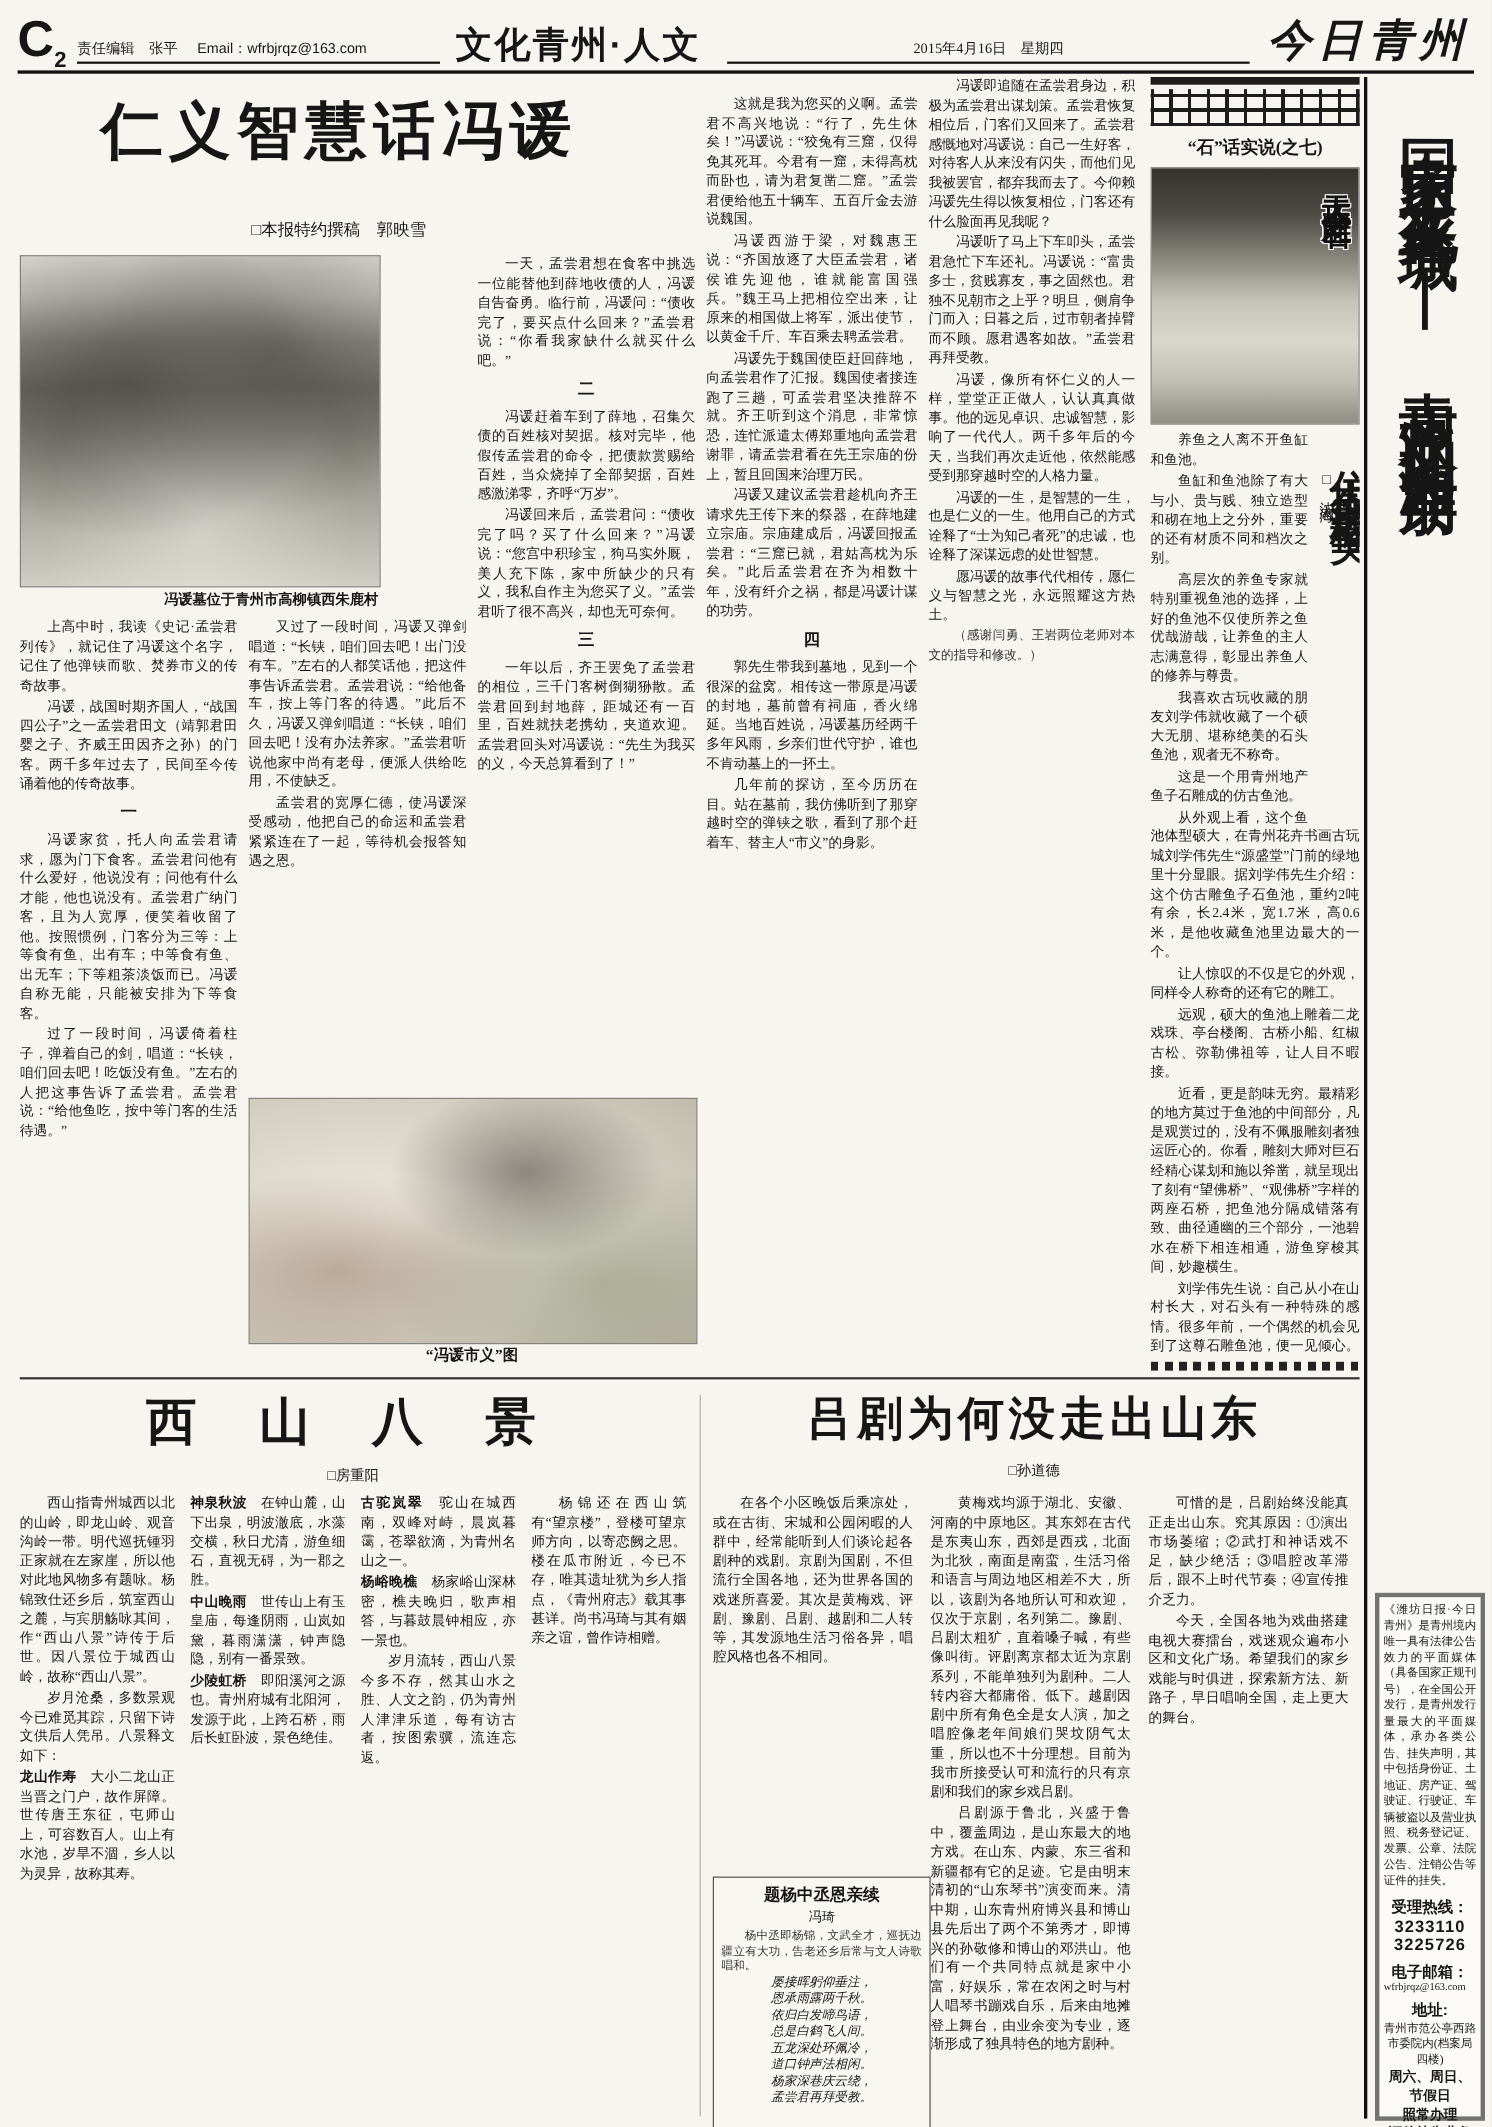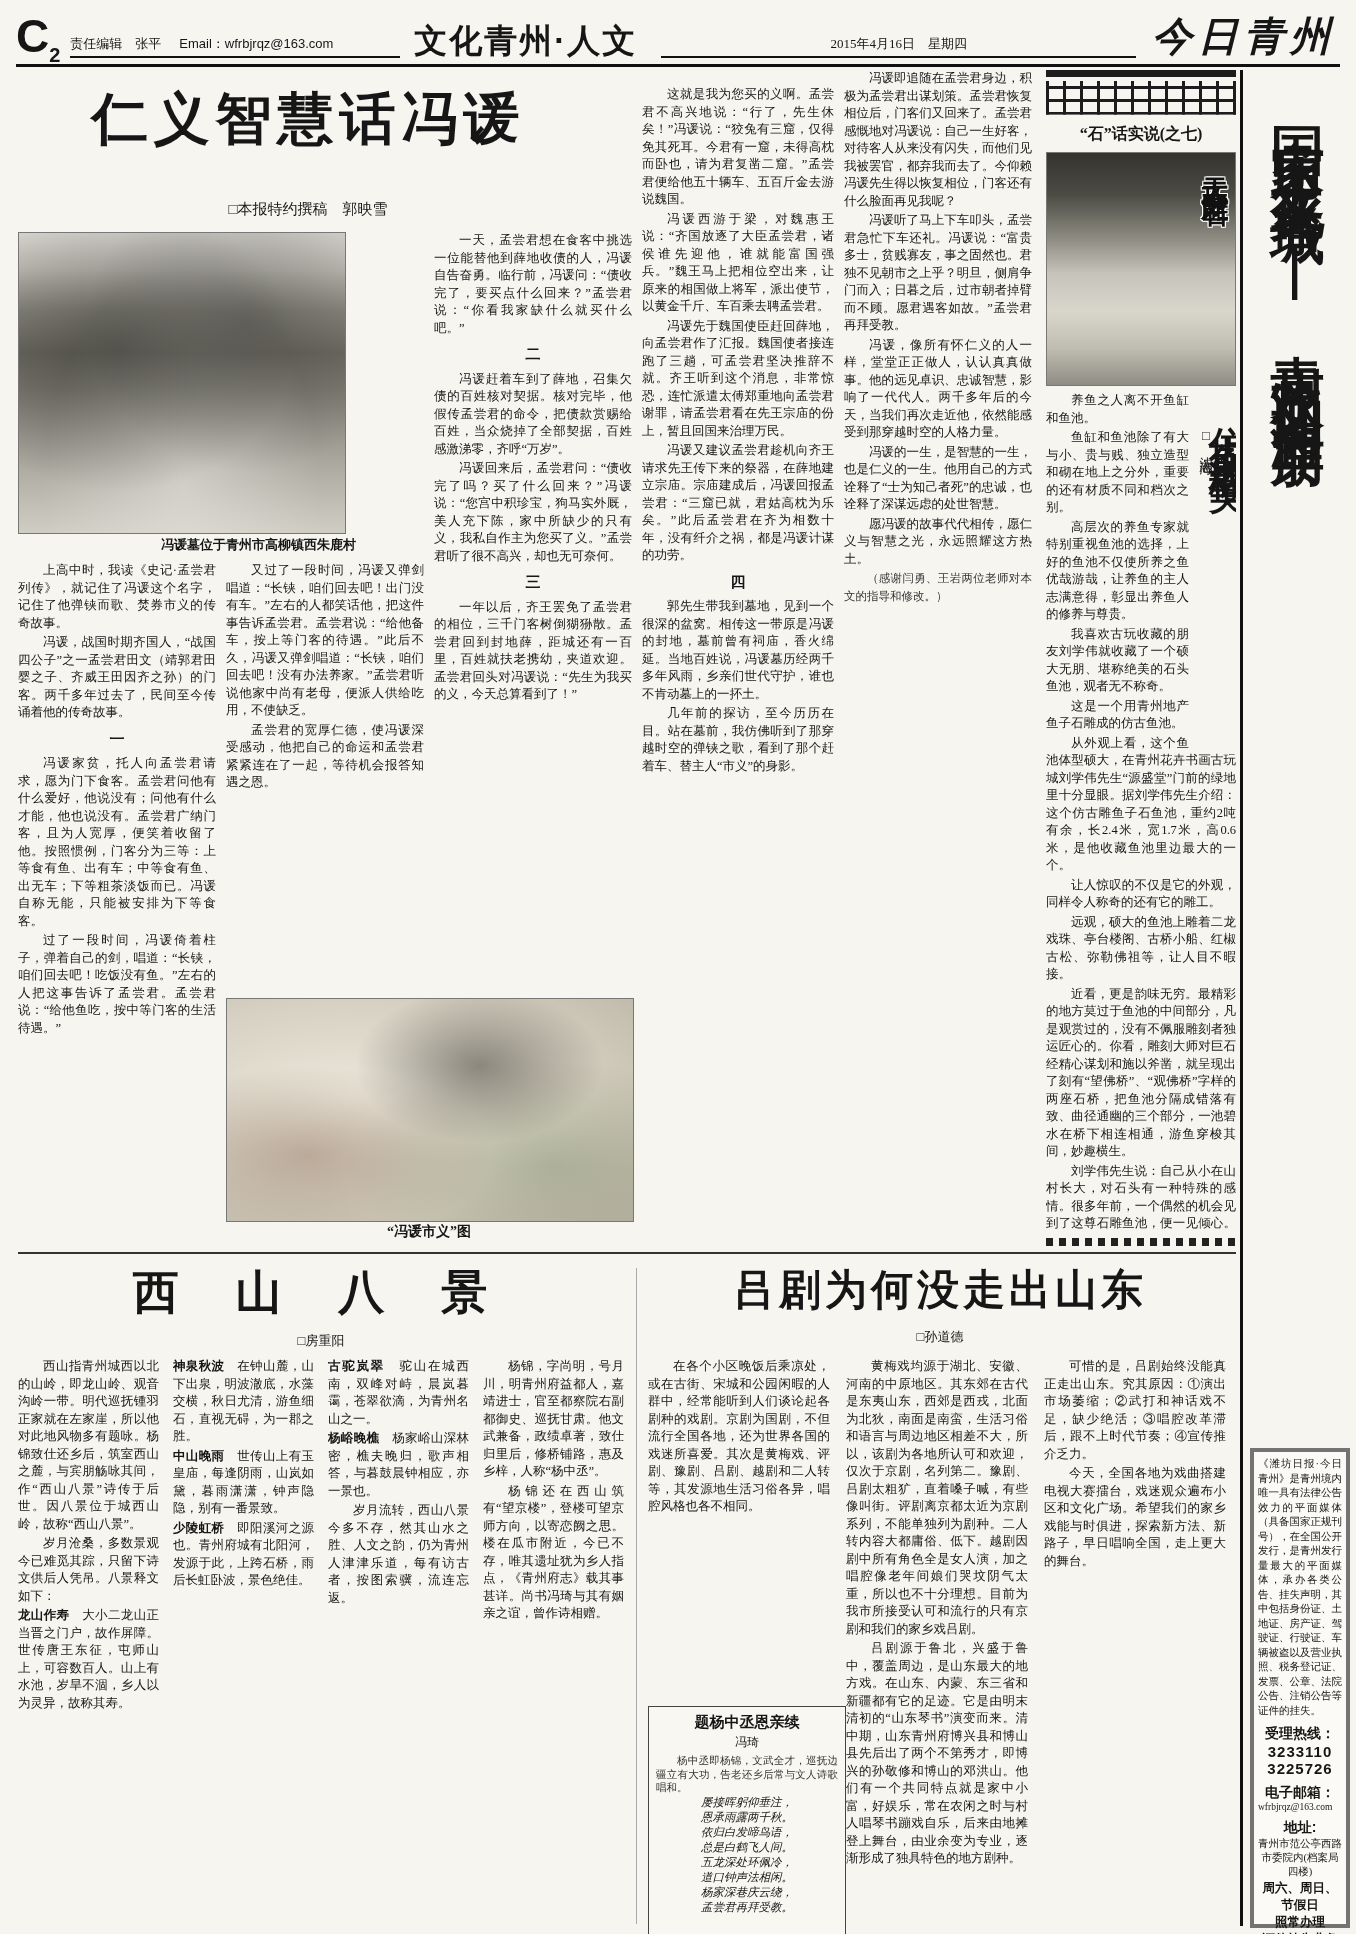--- a/index.html
+++ b/index.html
@@ -32,21 +32,21 @@
   .ma-title{position:absolute;left:38px;top:12px;width:505px;text-align:center;
             font-family:"Liberation Sans",sans-serif;font-weight:900;font-size:56px;letter-spacing:6px;}
   .ma-byline{position:absolute;left:140px;top:130px;width:300px;text-align:center;font-size:15px;}
   .photo{position:absolute;border:1px solid #777;}
   .tomb{left:0;top:162px;width:326px;height:300px;
         background:linear-gradient(180deg,#d8d6cf 0%,#c2c0b8 12%,#8d8b82 26%,#6e6c63 40%,#7d7b72 52%,#97958c 66%,#b3b1a8 82%,#cfcdc4 100%);}
   .tomb::after{content:"";position:absolute;inset:0;
         background:radial-gradient(ellipse at 30% 38%,rgba(40,40,35,.45),transparent 55%),
                    radial-gradient(ellipse at 70% 30%,rgba(50,50,45,.4),transparent 50%),
                    radial-gradient(ellipse at 50% 85%,rgba(235,233,225,.5),transparent 60%);}
-  .ma-photocap{position:absolute;left:12px;top:466px;width:326px;text-align:right;font-size:13px;font-weight:bold;}
+  .ma-photocap{position:absolute;left:0;top:466px;width:326px;text-align:right;font-size:13px;font-weight:bold;}
   .illus{left:208px;top:928px;width:406px;height:222px;
          background:radial-gradient(ellipse at 30% 45%,#ece8dc,#d6d1c2 55%,#bcb6a6 100%);}
   .illus::after{content:"";position:absolute;inset:0;
          background:radial-gradient(ellipse at 62% 30%,rgba(60,55,50,.5),transparent 35%),
                     radial-gradient(ellipse at 20% 70%,rgba(120,80,60,.35),transparent 40%),
                     radial-gradient(ellipse at 80% 75%,rgba(90,110,70,.3),transparent 45%);}
   .ma-illuscap{position:absolute;left:208px;top:1153px;width:406px;text-align:center;font-size:14px;font-weight:bold;}
   
   .stone{position:absolute;left:1046px;top:70px;width:190px;height:1178px;}
   .lattice{position:absolute;left:0;top:0;width:190px;height:48px;border-top:7px solid #1d1d1d;
@@ -200,21 +200,20 @@
         <p class="par sub"><b>神泉秋波　</b>在钟山麓，山下出泉，明波澈底，水藻交横，秋日尤清，游鱼细石，直视无碍，为一郡之胜。</p>
         <p class="par sub"><b>中山晚雨　</b>世传山上有玉皇庙，每逢阴雨，山岚如黛，暮雨潇潇，钟声隐隐，别有一番景致。</p>
         <p class="par sub"><b>少陵虹桥　</b>即阳溪河之源也。青州府城有北阳河，发源于此，上跨石桥，雨后长虹卧波，景色绝佳。</p>
       </div>
     <div class="col" style="left:310px;top:96px;width:141px;height:566px;">
         <p class="par sub"><b>古驼岚翠　</b>驼山在城西南，双峰对峙，晨岚暮霭，苍翠欲滴，为青州名山之一。</p>
         <p class="par sub"><b>杨峪晚樵　</b>杨家峪山深林密，樵夫晚归，歌声相答，与暮鼓晨钟相应，亦一景也。</p>
         <p class="par p">岁月流转，西山八景今多不存，然其山水之胜、人文之韵，仍为青州人津津乐道，每有访古者，按图索骥，流连忘返。</p>
       </div>
     <div class="col" style="left:465px;top:96px;width:141px;height:566px;">
-        <p class="par p">杨锦，字尚明，号月川，明青州府益都人，嘉靖进士，官至都察院右副都御史、巡抚甘肃。他文武兼备，政绩卓著，致仕归里后，修桥铺路，惠及乡梓，人称“杨中丞”。</p>
         <p class="par p">杨锦还在西山筑有“望京楼”，登楼可望京师方向，以寄恋阙之思。楼在瓜市附近，今已不存，唯其遗址犹为乡人指点，《青州府志》载其事甚详。尚书冯琦与其有姻亲之谊，曾作诗相赠。</p>
       </div>
   </div>
 
   <div class="lv">
     <div class="lv-title">吕剧为何没走出山东</div>
     <div class="lv-byline">□孙道德</div>
     <div class="col" style="left:0;top:96px;width:182px;height:336px;">
         <p class="par p">在各个小区晚饭后乘凉处，或在古街、宋城和公园闲暇的人群中，经常能听到人们谈论起各剧种的戏剧。京剧为国剧，不但流行全国各地，还为世界各国的戏迷所喜爱。其次是黄梅戏、评剧、豫剧、吕剧、越剧和二人转等，其发源地生活习俗各异，唱腔风格也各不相同。</p>
       </div>

